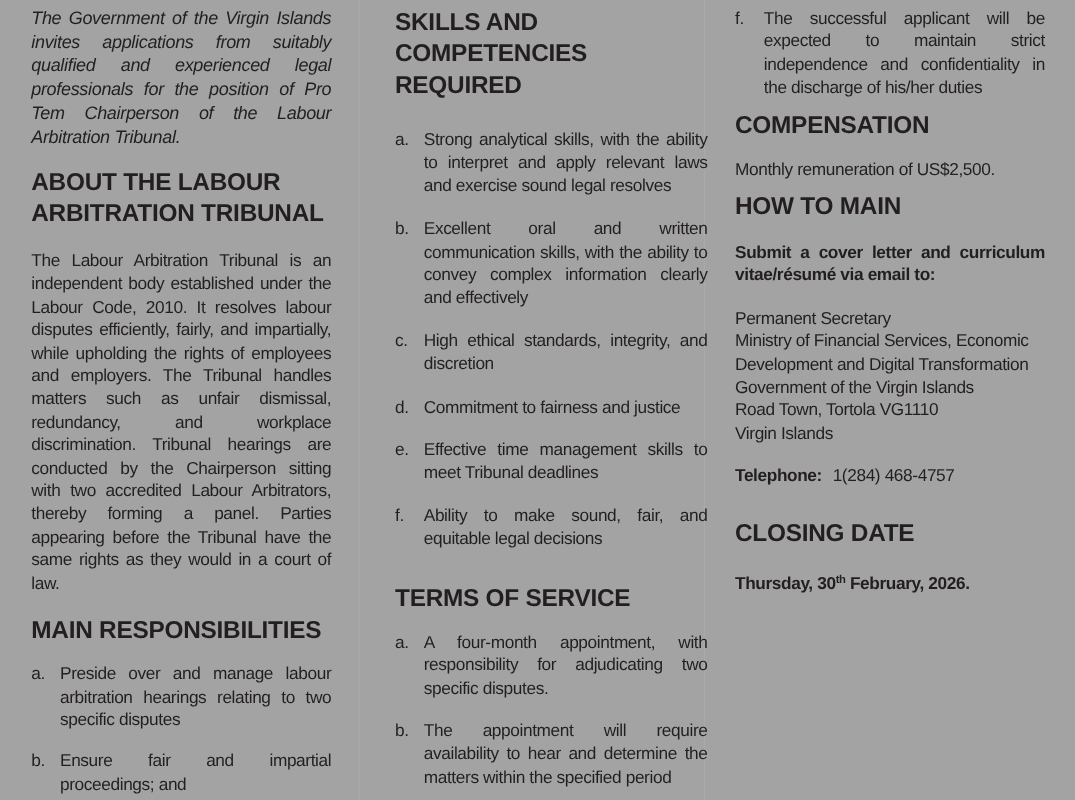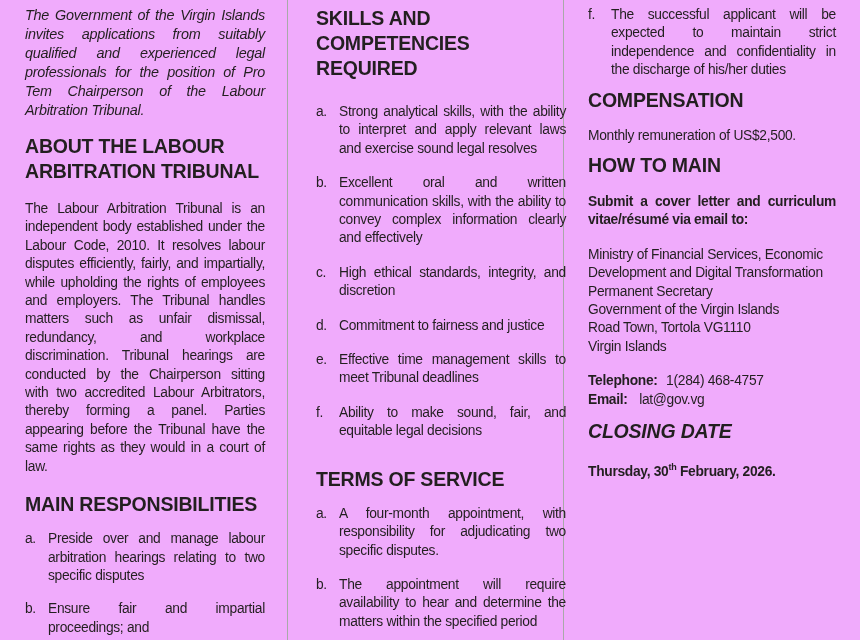--- a/index.html
+++ b/index.html
@@ -1,18 +1,18 @@
 <!DOCTYPE html>
 <html><head>
 <meta charset="utf-8">
 <style>
   html,body { margin:0; padding:0; background:#ffffff; }
   .page {
     position:relative; width:860px; height:640px; overflow:hidden;
-    background:#f0abfc; color:#231f20;
+    background:#a3a3a3; color:#231f20;
     font-family:"Liberation Sans", sans-serif;
   }
   .divider { position:absolute; top:0; width:1px; height:640px; background:#a9a9a9; }
   .divider.d1 { left:287px; }
   .divider.d2 { left:563px; }
   .col { position:absolute; top:6px; }
   .col1 { left:25px;  width:240px; }
   .col2 { left:316px; width:250px; }
   .col3 { left:588px; width:248px; }
 
@@ -31,21 +31,21 @@
   .left-align { text-align:left; }
   .bold { font-weight:bold; }
   .item { display:flex; margin:15px 0 0 0; }
   .item .marker { flex:0 0 23px; width:23px; }
   .item .itext { flex:1; text-align:justify; }
   .item.first { margin-top:22px; }
   .item.tight { margin-top:13px; }
   .item.no-top { margin-top:0; }
 
   .mt14 { margin-top:14px; } .mt15 { margin-top:15px; } .mt16 { margin-top:16px; }
-  .mt20 { margin-top:8px; } .mt22 { margin-top:10px;font-style:italic; } .mt26 { margin-top:26px; }
+  .mt20 { margin-top:8px; } .mt22 { margin-top:24px; } .mt26 { margin-top:26px; }
 
   .addr-line { display:block; }
   .contact-line { display:block; }
   .contact-line .val { margin-left:5px; font-weight:normal; }
   .contact-line .val-email { margin-left:8px; font-weight:normal; }
   .sup { font-size:9px; vertical-align:super; font-weight:bold; }
 </style>
 </head>
 <body>
 
@@ -123,35 +123,31 @@
 
     <h2 class="heading mt20">COMPENSATION</h2>
 
     <p class="body-text left-align mt14">Monthly remuneration of US$2,500.</p>
 
     <h2 class="heading mt20">HOW TO MAIN</h2>
 
     <p class="body-text bold mt15">Submit a cover letter and curriculum vitae/résumé via email to:</p>
 
     <div class="body-text left-align mt16">
+      <span class="addr-line">Permanent Secretary</span>
       <span class="addr-line">Ministry of Financial Services, Economic Development and Digital Transformation</span>
-      <span class="addr-line">Permanent Secretary</span>
       <span class="addr-line">Government of the Virgin Islands</span>
       <span class="addr-line">Road Town, Tortola VG1110</span>
       <span class="addr-line">Virgin Islands</span>
     </div>
 
     <div class="body-text left-align mt16">
       <span class="contact-line">
         <span class="bold">Telephone:</span>
         <span class="val">1(284) 468-4757</span>
-      </span>
-      <span class="contact-line">
-        <span class="bold">Email:</span>
-        <span class="val-email">lat@gov.vg</span>
       </span>
     </div>
 
     <h2 class="heading mt22">CLOSING DATE</h2>
 
     <p class="body-text bold left-align mt14">
       <span>Thursday, 30</span><span class="sup">th</span><span> February, 2026.</span>
     </p>
   </div>
 

